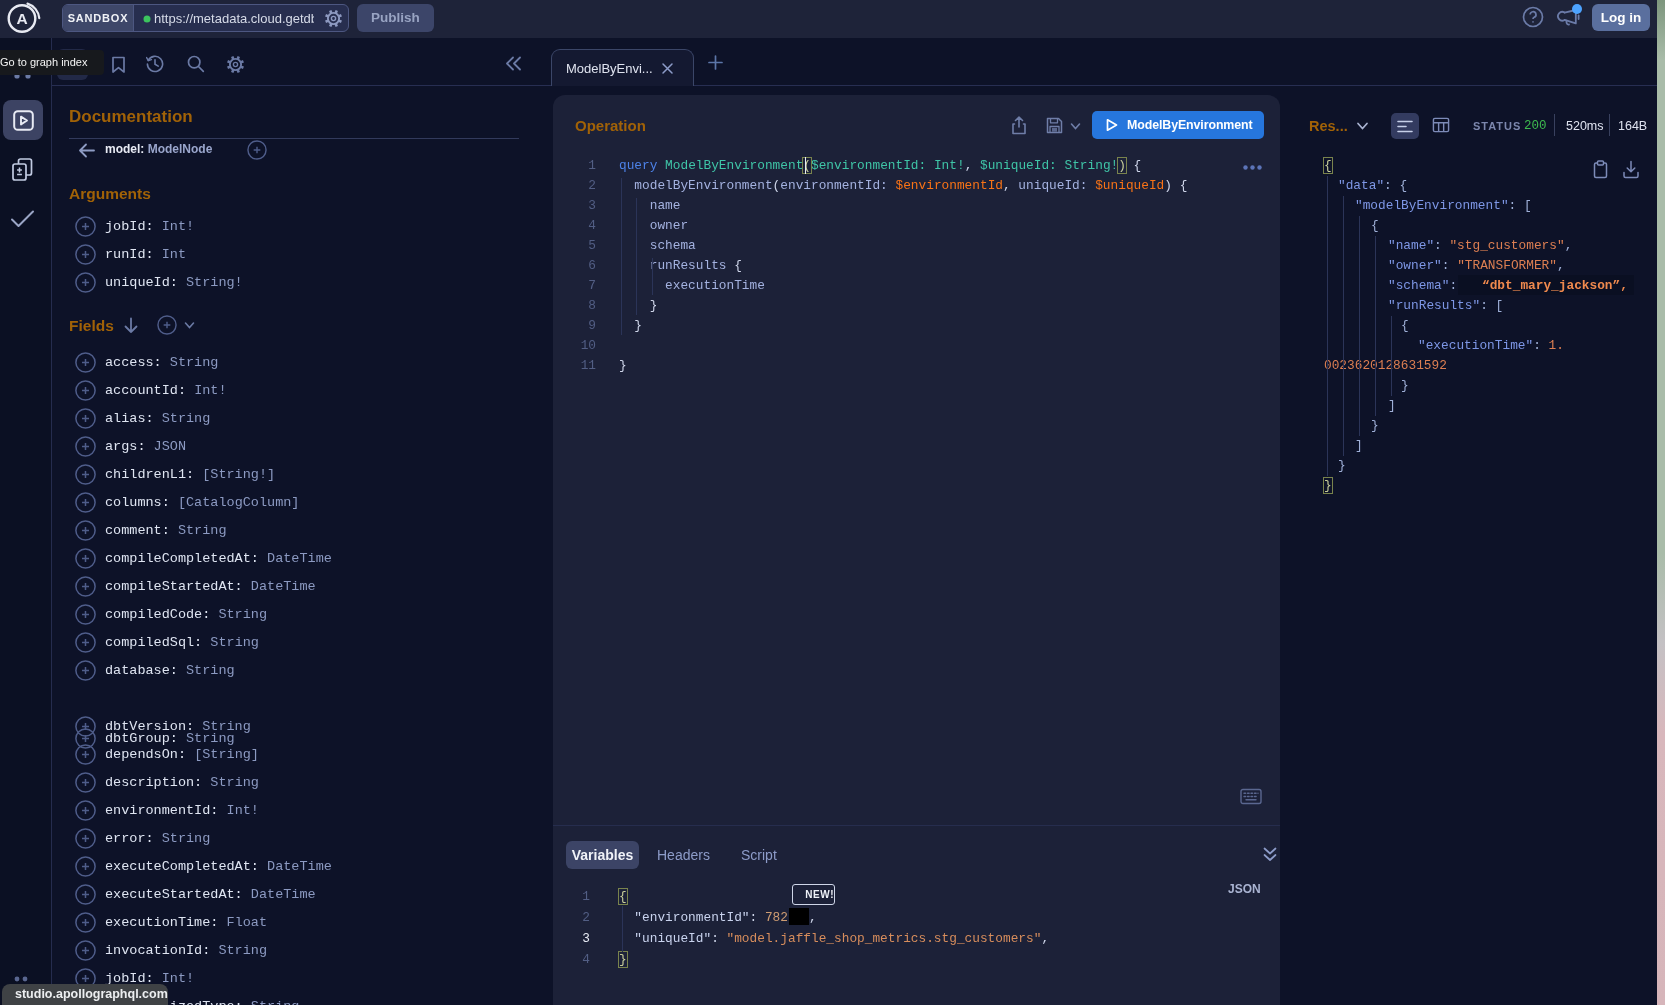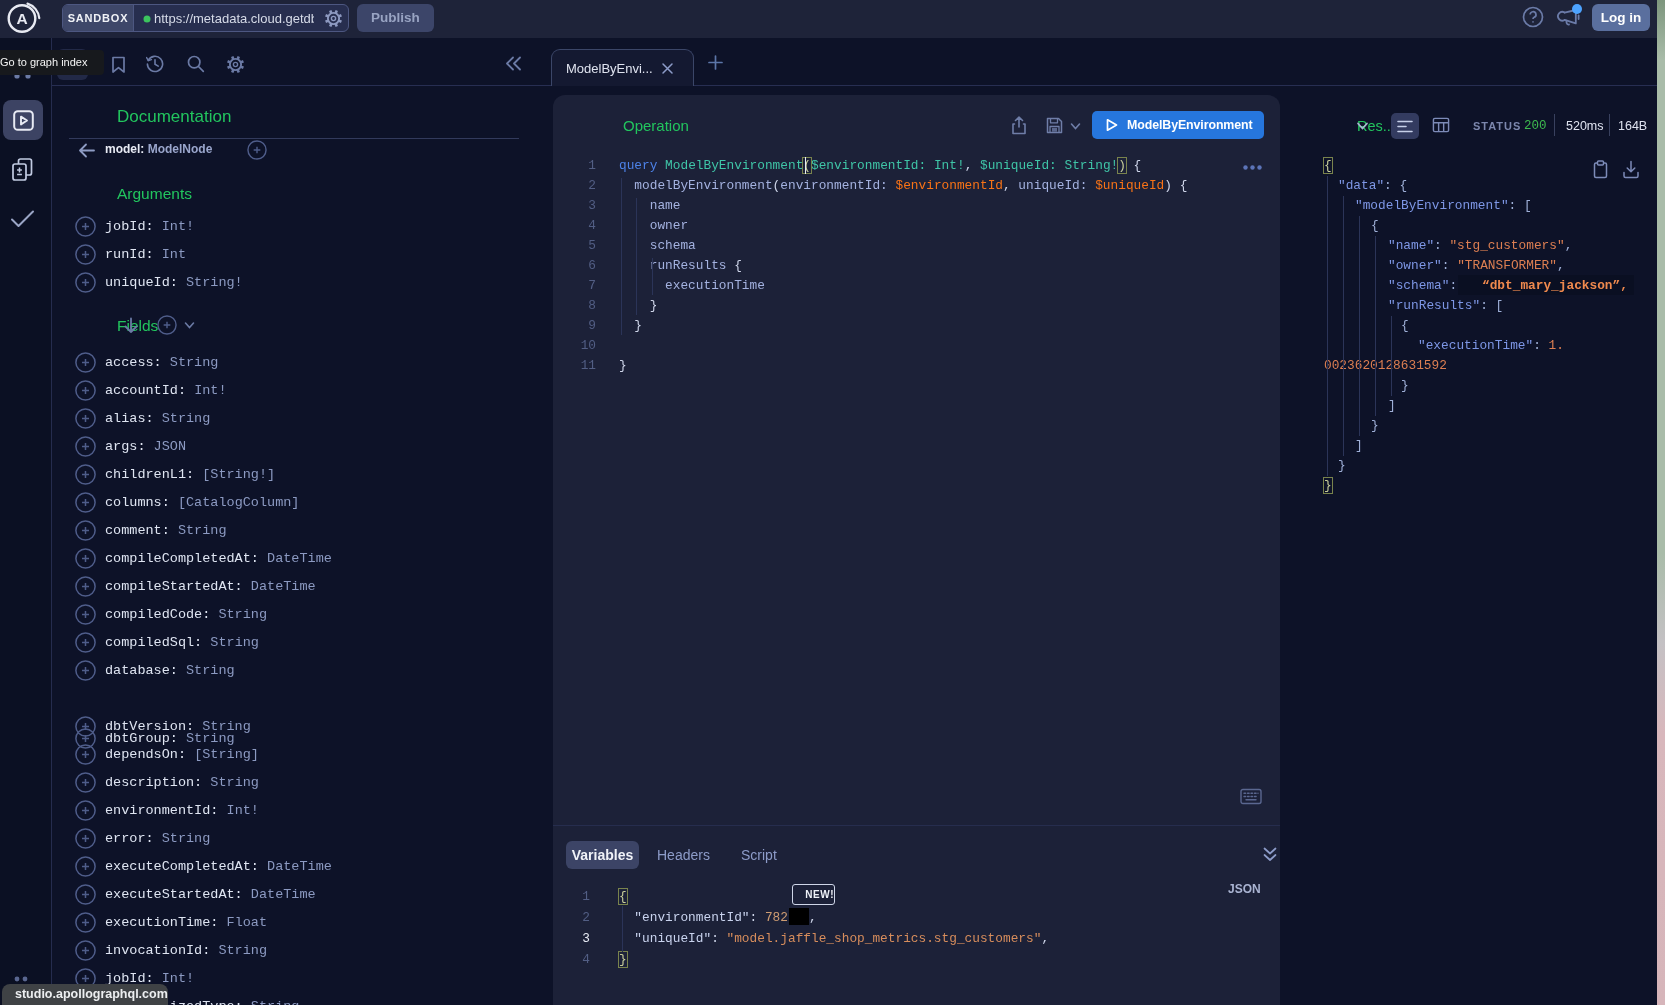--- a/index.html
+++ b/index.html
@@ -14,21 +14,21 @@
   #urlbox { width:214px; display:flex; align-items:center; position:relative; }
   #urltext { position:absolute; left:20px; top:6px; width:160px; overflow:hidden; white-space:nowrap; color:#d6dbe8; font-size:13px; }
   #publish { left:357px; top:4px; width:77px; height:28px; background:#3c4569; border-radius:6px; color:#98a3c2; font-size:13.5px; font-weight:bold; text-align:center; line-height:28px; }
   #login { left:1592px; top:4px; width:58px; height:27px; background:#5a6f9e; border-radius:6px; color:#fff; font-size:13.5px; font-weight:bold; text-align:center; line-height:27px; }
   
   #sidebar { left:0; top:38px; width:52px; height:967px; background:#0b1023; border-right:1px solid #252c4e; }
   #explorerbtn { position:absolute; left:3px; top:62px; width:40px; height:40px; background:#3c4363; border-radius:8px; display:flex; align-items:center; justify-content:center; }
   
   .hline { height:1px; background:#272e52; }
   
-  .docheader { color:#22c55e; font-weight:normal;margin-left:48px; }
+  .docheader { color:#a16207; font-weight:bold; }
   .drow { position:absolute; left:75px; height:22px; display:flex; align-items:center; }
   .drow svg { margin-right:9px; }
   .dname { color:#dfe5f2; font-family:"Liberation Mono", monospace; font-size:13.5px; white-space:pre; }
   .dtype { color:#8c9ac2; font-family:"Liberation Mono", monospace; font-size:13.5px; }
   
   #tab { left:551px; top:49px; width:143px; height:37px; background:#141931; border:1px solid #3b4668; border-bottom:none; border-radius:9px 9px 0 0; display:flex; align-items:center; }
   
   #card { left:553px; top:95px; width:727px; height:910px; background:#1c2138; border-radius:12px 12px 0 0; }
   
   .lnum { position:absolute; width:24px; text-align:right; color:#525e84; font-family:"Liberation Mono", monospace; font-size:12.8px; }

